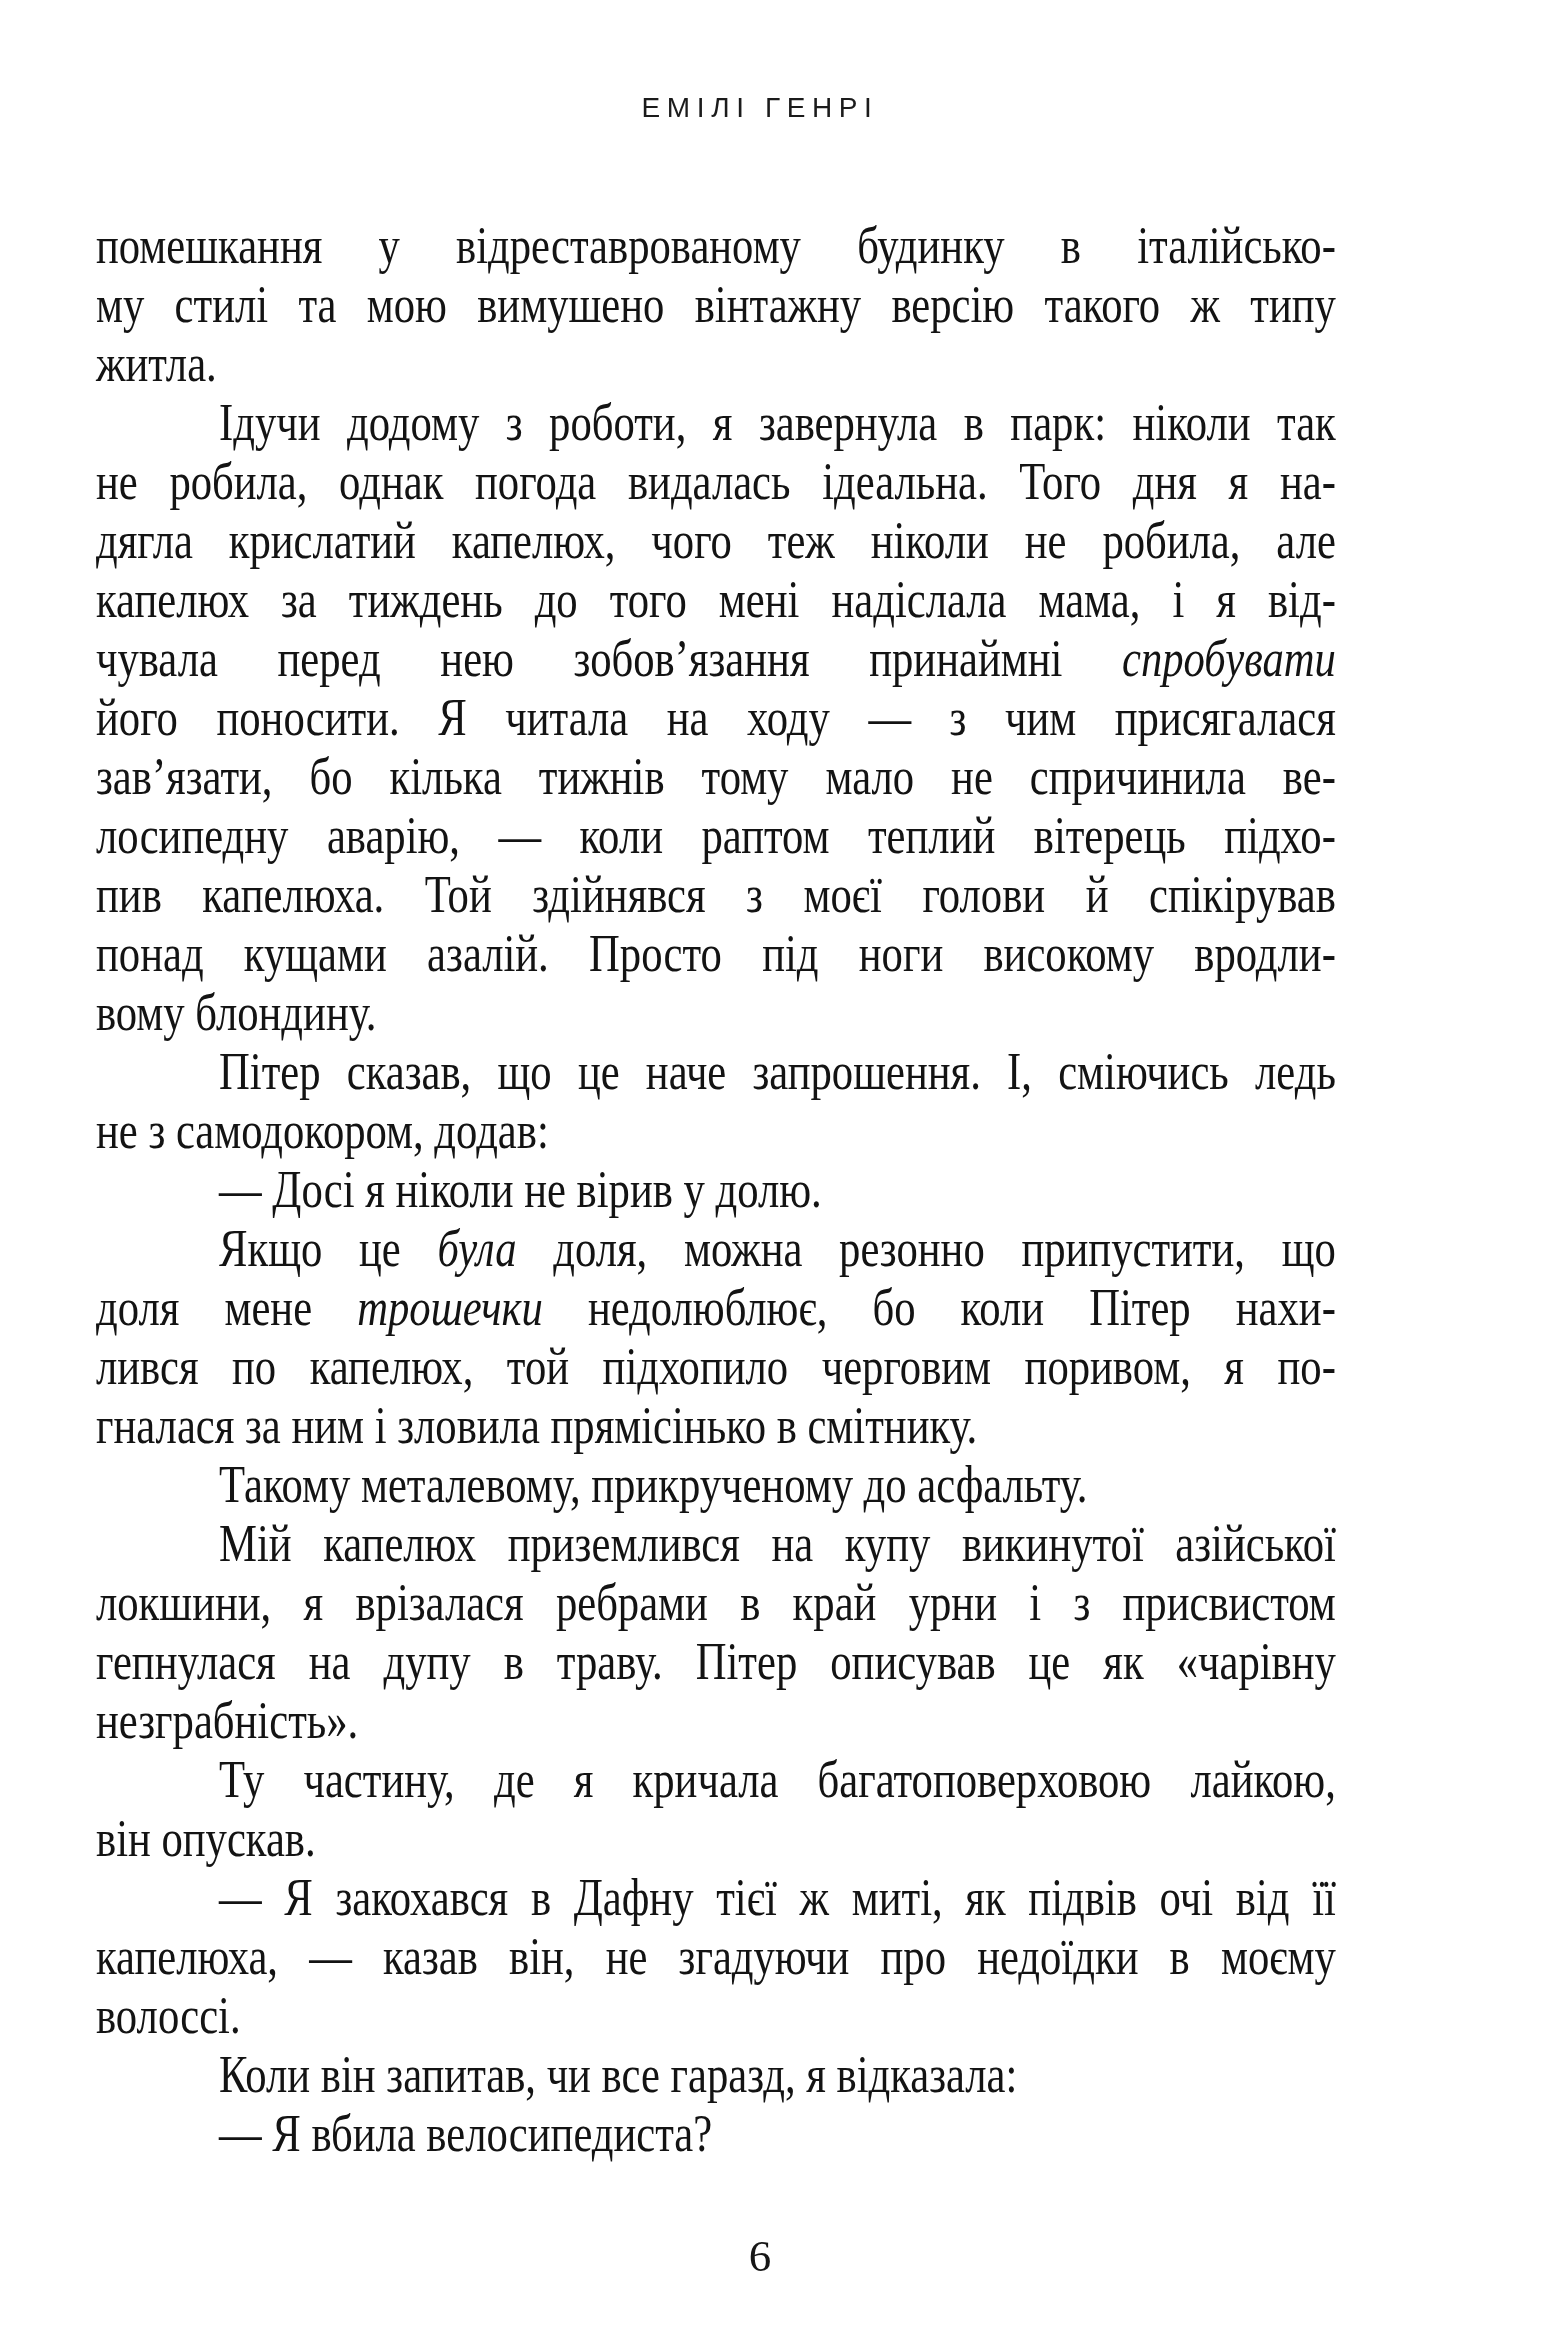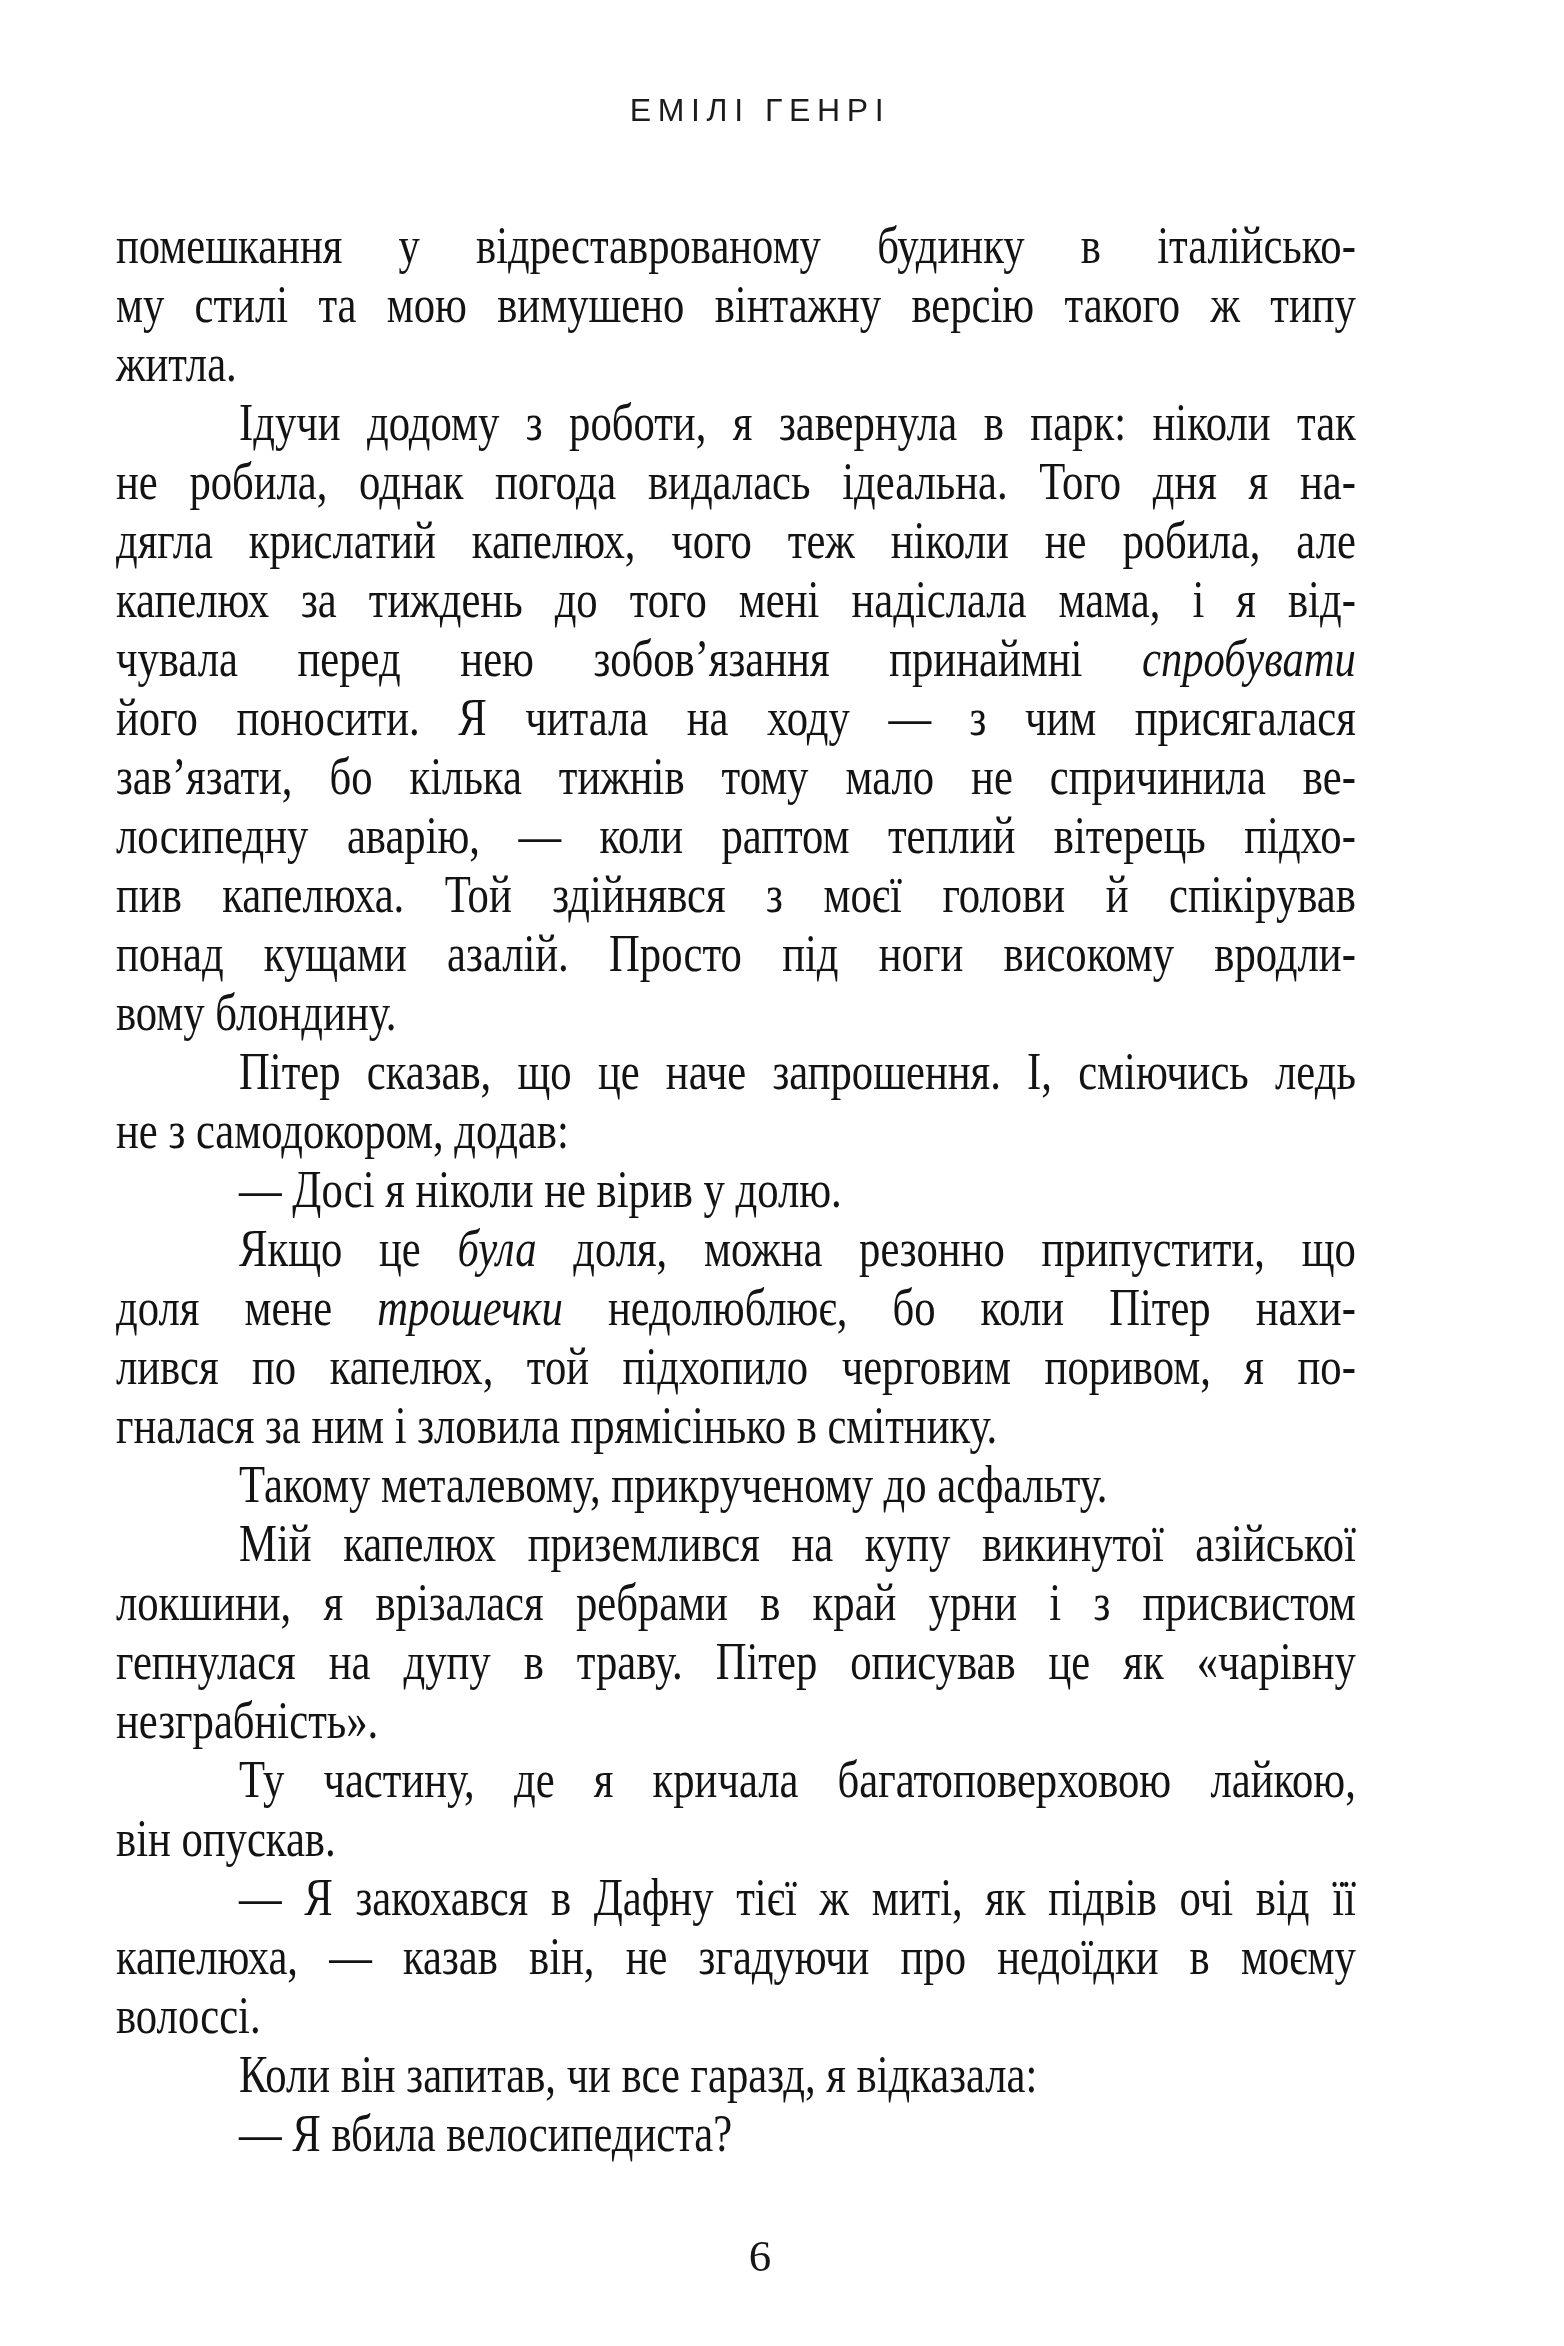--- a/index.html
+++ b/index.html
@@ -6,25 +6,25 @@
   html,body{margin:0;padding:0;}
   body{
     width:1564px;height:2347px;position:relative;overflow:hidden;
     background:var(--bg);color:var(--ink);
     font-family:"Liberation Serif", serif;
   }
   .running-header{
     position:absolute;top:92px;left:140px;width:1240px;
     text-align:center;
     font-family:"Liberation Sans", sans-serif;
-    font-size:32px;font-weight:400;letter-spacing:6.6px;
+    font-size:28px;font-weight:400;letter-spacing:6.6px;
     color:#1b1b1b;
   }
   .body-text{
-    position:absolute;top:216px;left:116px;width:1240px;font-family:Liberation Serif, serif;
+    position:absolute;top:216px;left:96px;width:1240px;font-family:Liberation Serif, serif;
   }
   .line{
     width:1512px;                 
     transform:scaleX(0.82);
     transform-origin:0 0;
     height:59px;line-height:59px;
     font-size:52px;
     text-align:justify;
     text-align-last:justify;
     white-space:normal;

